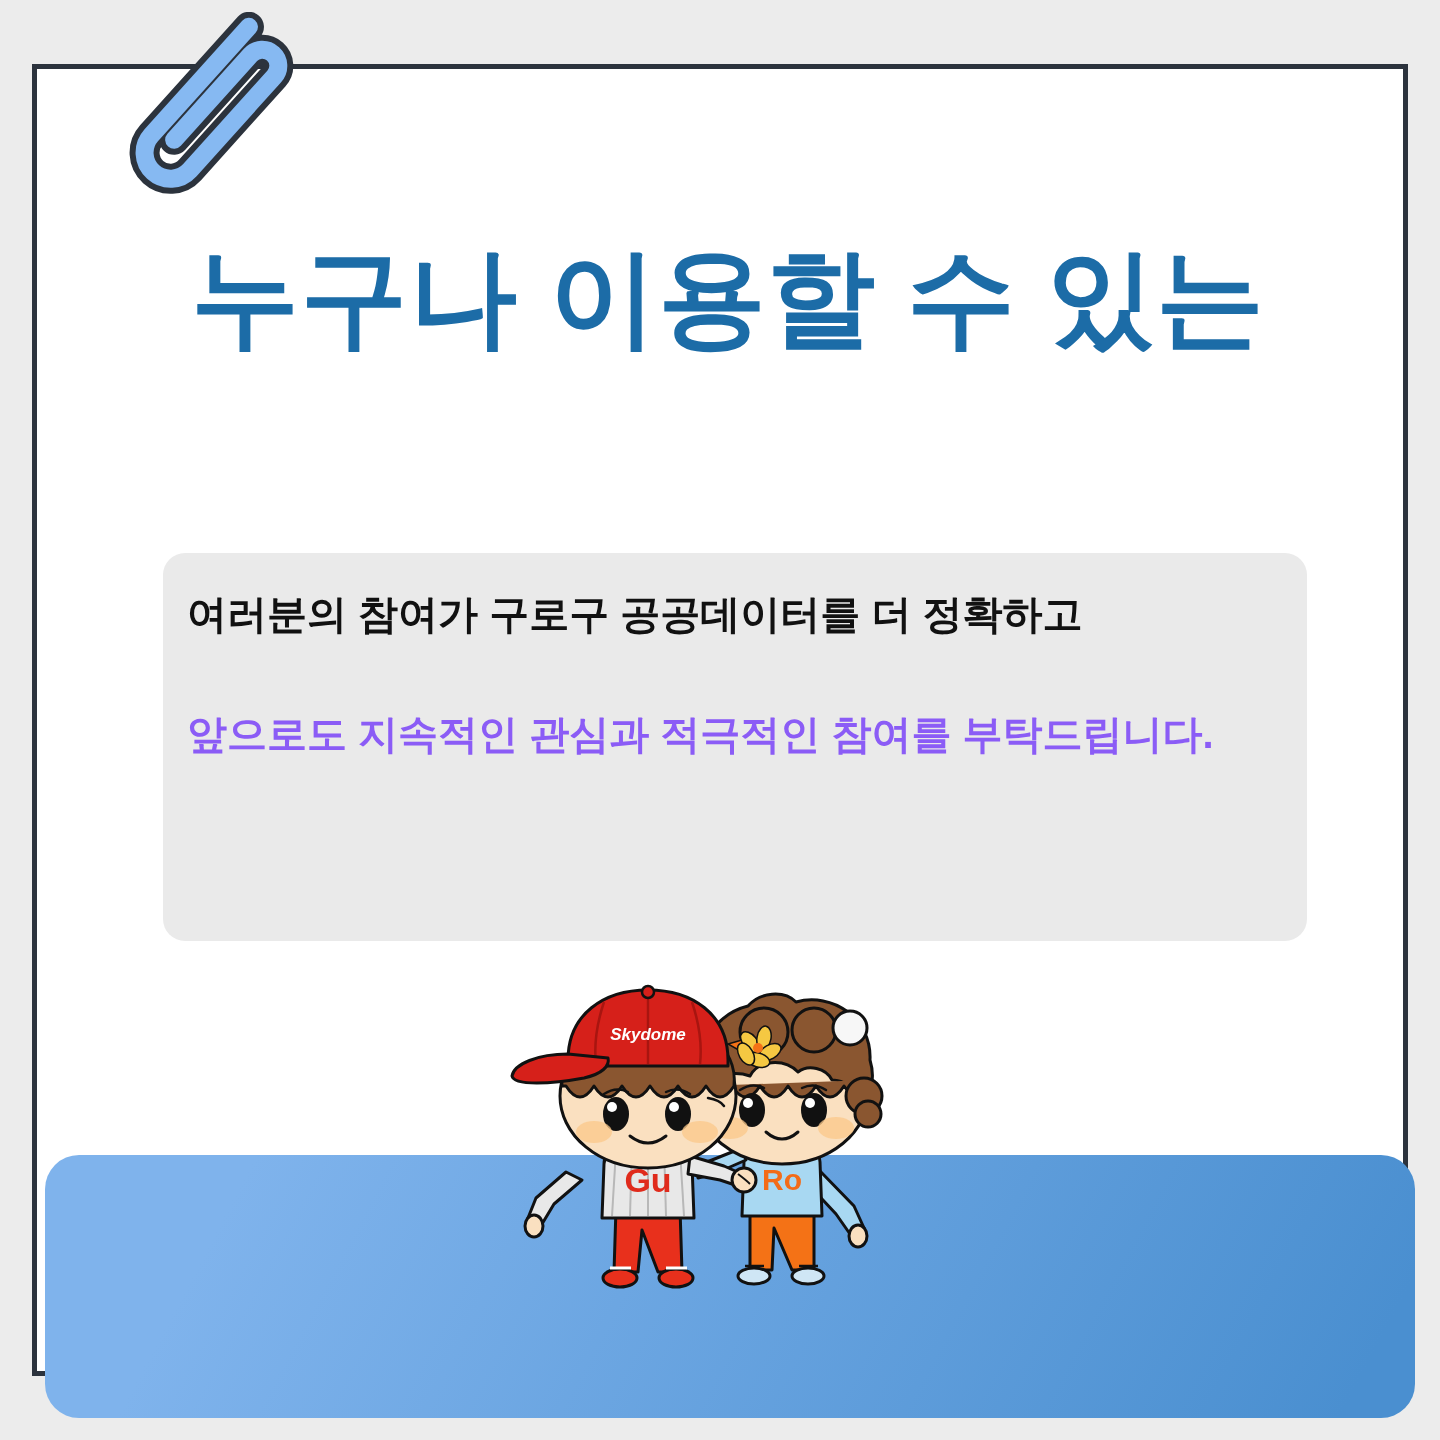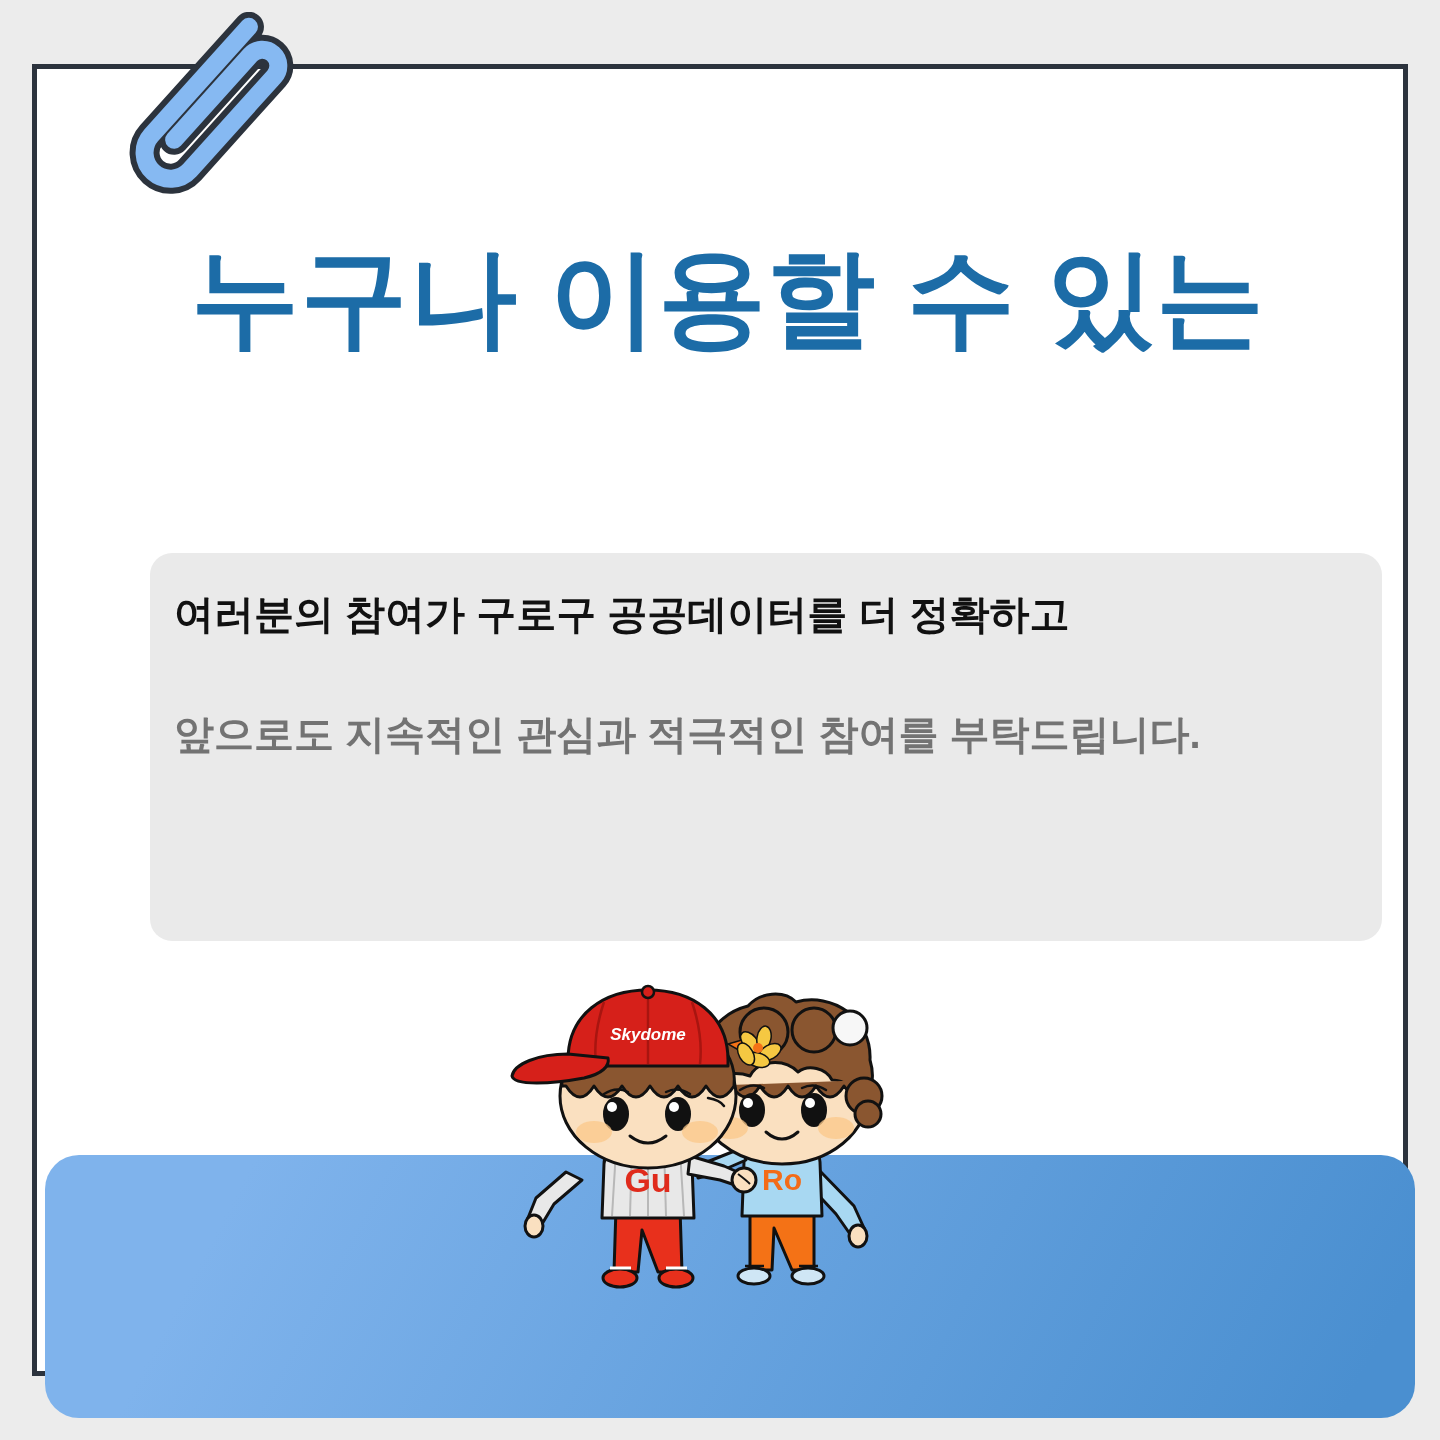--- a/index.html
+++ b/index.html
@@ -53,23 +53,23 @@
     font-weight: bold;
     line-height: 1.30;
     letter-spacing: 1px;
     white-space: nowrap;
   }
   #title-line-1 { margin-bottom: -4px; }
 
   
   #message-box {
     position: absolute;
-    left: 150px;
+    left: 163px;
     top: 553px;
-    width: 1232px;
+    width: 1144px;
     height: 388px;
     background: #eaeaea;
     border-radius: 22px;
     box-sizing: border-box;
     padding: 38px 30px 30px 24px;
     z-index: 10;
   }
   .message-line {
     font-family: "Liberation Sans", sans-serif;
     font-size: 40px;
@@ -146,21 +146,21 @@
              L 96 150" fill="none" stroke="#86b9f2" stroke-width="18" stroke-linecap="round" stroke-linejoin="round"></path>
   </g>
 </svg>
 
 <div id="title-block">
   <div class="title-line" id="title-line-1" style="color:#1c6ca7;">누구나 이용할 수 있는</div>
 </div>
 
 <div id="message-box" style="background: rgb(234, 234, 234);">
   <div class="message-line" style="color: rgb(17, 17, 17);">여러분의 참여가 구로구 공공데이터를 더 정확하고</div>
-  <div class="message-line" style="color: #737373;">앞으로도 지속적인 관심과 적극적인 참여를 부탁드립니다.</div>
+  <div class="message-line" style="color: #8b5cf6;">앞으로도 지속적인 관심과 적극적인 참여를 부탁드립니다.</div>
 </div>
 
 <svg id="mascots" viewBox="0 0 470 312">
 
   <g>
 
     <path d="M 332 196 L 360 228 L 368 246" fill="#a8d8f2" stroke="#111" stroke-width="3"></path>
     <path d="M 327 186 L 362 222 L 372 244 L 358 250 L 344 230 L 316 200 Z" fill="#a8d8f2" stroke="#111" stroke-width="3" stroke-linejoin="round"></path>
     <ellipse cx="366" cy="252" rx="9" ry="11" fill="#fae0c0" stroke="#111" stroke-width="3"></ellipse>
 

